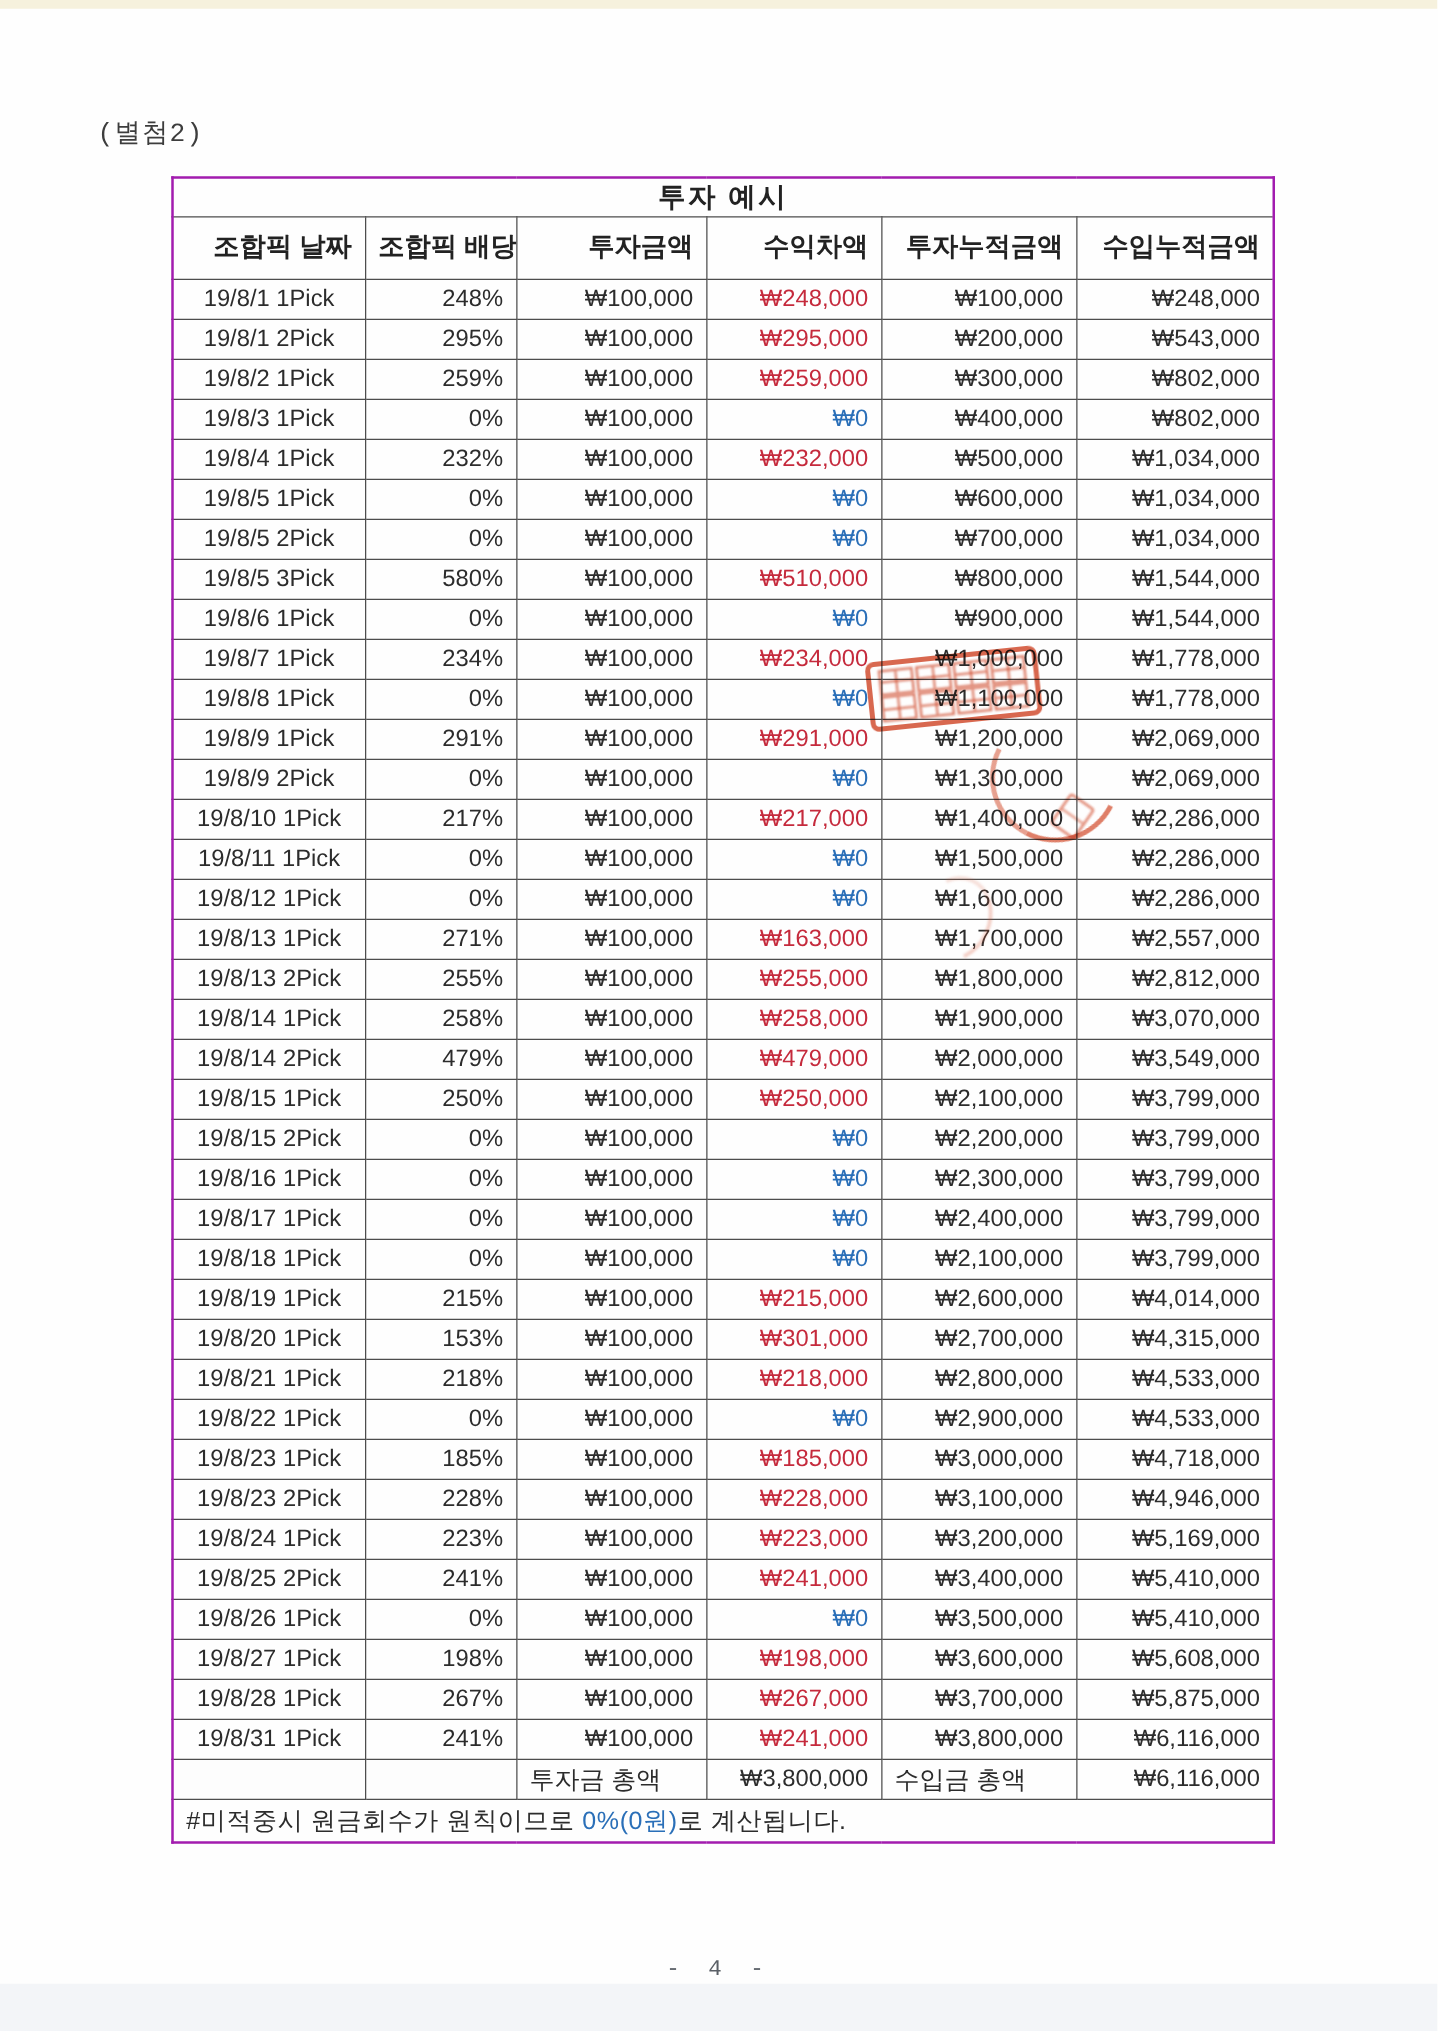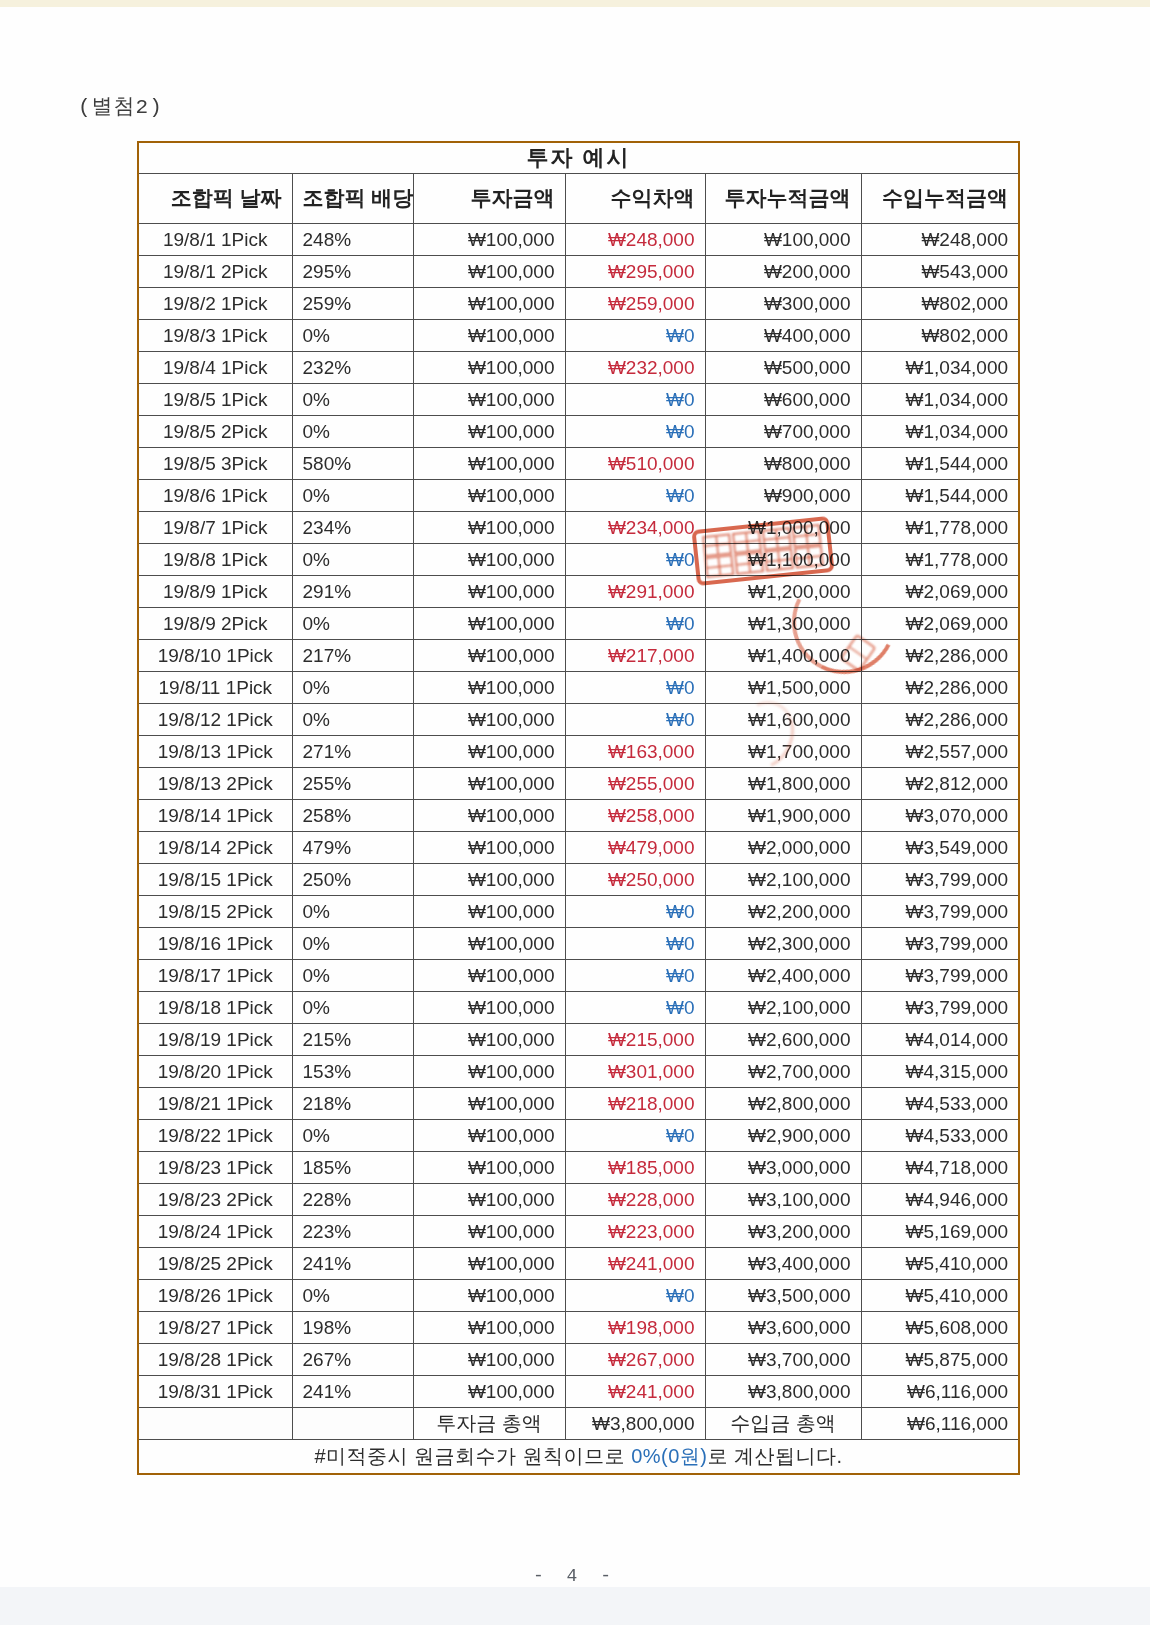--- a/index.html
+++ b/index.html
@@ -18,38 +18,38 @@
   }
   table.inv{
     position:absolute;left:137px;top:141px;width:881px;
     border-collapse:collapse;table-layout:fixed;
     font-size:19px;color:#2c2c2c;
   }
   table.inv td, table.inv th{
     border:1px solid #4d4d4d;
     padding:0 10px;overflow:hidden;white-space:nowrap;
   }
-  table.inv{border:2px solid #a16207;}
+  table.inv{border:2px solid #a21caf;}
   .title-cell{
     height:30px;text-align:center;font-weight:bold;font-size:22px;
     letter-spacing:2px;color:#222;
   }
   th.hdr{
     height:49px;text-align:right;font-weight:bold;font-size:21px;
     white-space:pre-line;line-height:1.15;color:#222;padding:0 4px;
   }
   td.c-date{height:31px;text-align:center;}
-  td.c-rate{text-align:left;}
+  td.c-rate{text-align:right;}
   td.c-money{text-align:right;}
   td.c-profit{text-align:right;color:#c52a3c;}
   td.c-profit.zero{color:#2a6fb8;}
   td.c-empty{background:#fdfdfd;}
-  td.sum-label{height:31px;text-align:center;font-size:20px;}
+  td.sum-label{height:31px;font-size:20px;}
   td.sum-value{text-align:right;}
-  td.note-cell{height:33px;text-align:center;font-size:20px;letter-spacing:0.5px;}
+  td.note-cell{height:33px;font-size:20px;letter-spacing:0.5px;}
   .note-blue{color:#2a6fb8;}
   .page-number{
     position:absolute;left:0;top:1566px;width:1150px;text-align:center;
     font-family:"Liberation Mono","DejaVu Sans Mono",monospace;
     font-size:18px;color:#5a5f66;letter-spacing:6px;
   }
   
   .stamp-rect{
     position:absolute;left:694px;top:523px;width:138px;height:56px;
     border:4px solid rgba(210,78,48,.85);border-radius:7px;

